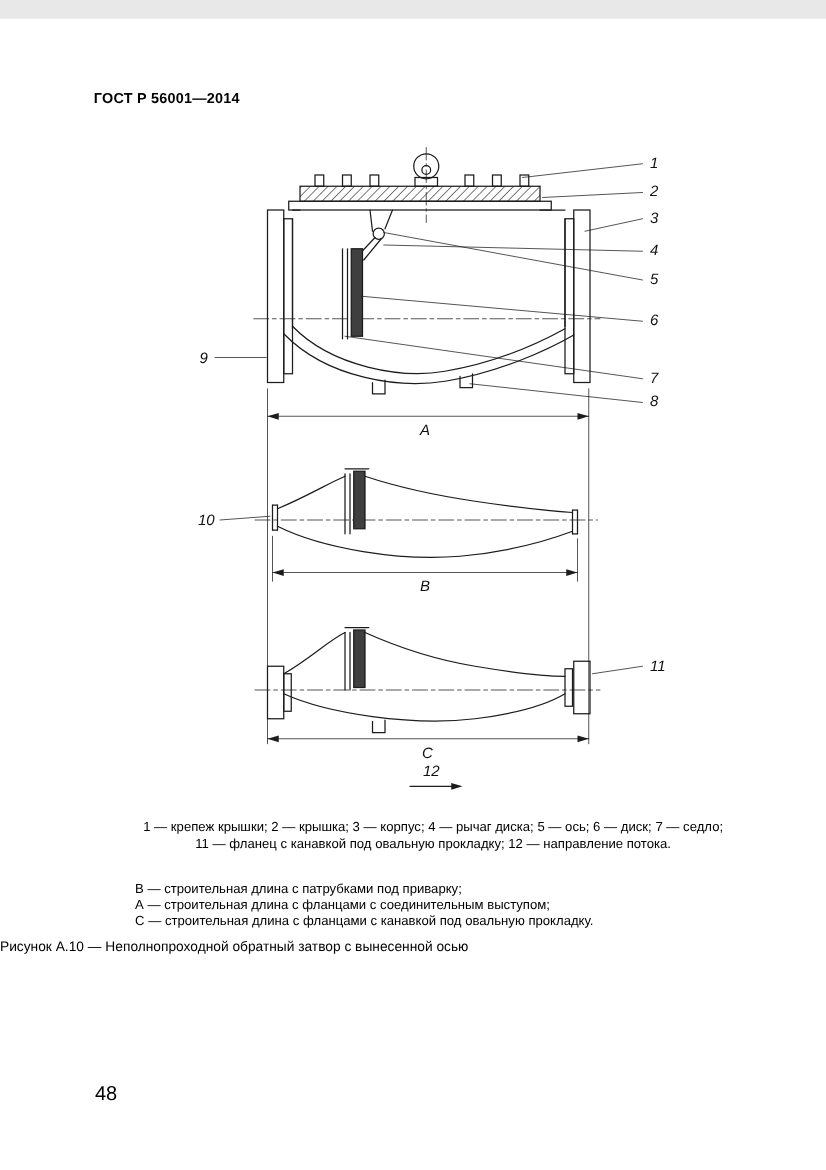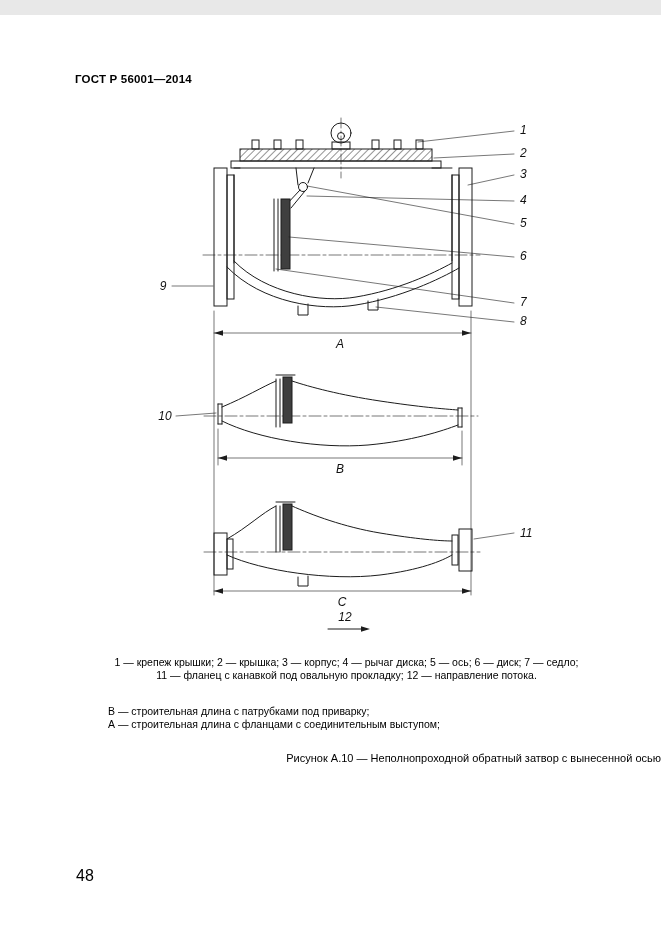--- a/index.html
+++ b/index.html
@@ -10,21 +10,21 @@
   }
   .hdr{position:absolute;left:75px;top:58px;font-size:11.5px;font-weight:bold;letter-spacing:.2px;}
   .drawing{position:absolute;left:0;top:84px;}
   .ink{stroke:#1c1c1c;fill:none;stroke-width:1;stroke-linecap:round;}
   .thin{stroke-width:.6;}
   .labels text{font:italic 12px "Liberation Sans",sans-serif;fill:#111;stroke:none;}
   .legend{position:absolute;left:16px;top:641px;width:661px;text-align:center;
     font-size:10.5px;line-height:13.2px;}
   .notes{position:absolute;left:108px;top:690px;width:480px;text-align:left;
     font-size:10.5px;line-height:12.8px;}
-  .caption{position:absolute;left:0;top:737px;width:661px;text-align:right;font-size:11px;}
+  .caption{position:absolute;left:0;top:737px;width:661px;text-align:left;font-size:11px;}
   .pagenum{position:absolute;left:76px;top:852px;font-size:16px;}
 </style>
 </head>
 <body>
 
 <div class="page">
 
   <div class="hdr">ГОСТ Р 56001—2014</div>
 
   <svg class="drawing" width="661" height="545" viewBox="0 84 661 545" aria-hidden="true">
@@ -175,19 +175,20 @@
   </svg>
 
   <div class="legend">
     <div>1 — крепеж крышки; 2 — крышка; 3 — корпус; 4 — рычаг диска; 5 — ось; 6 — диск; 7 — седло;</div>
     <div>11 — фланец с канавкой под овальную прокладку; 12 — направление потока.</div>
   </div>
 
   <div class="notes">
     <div>В — строительная длина с патрубками под приварку;</div>
     <div>А — строительная длина с фланцами с соединительным выступом;</div>
+    <div>С — строительная длина с фланцами с канавкой под овальную прокладку.</div>
   </div>
 
   <div class="caption">Рисунок А.10 — Неполнопроходной обратный затвор с вынесенной осью</div>
 
   <div class="pagenum">48</div>
 
 </div>
 
 </body></html>

